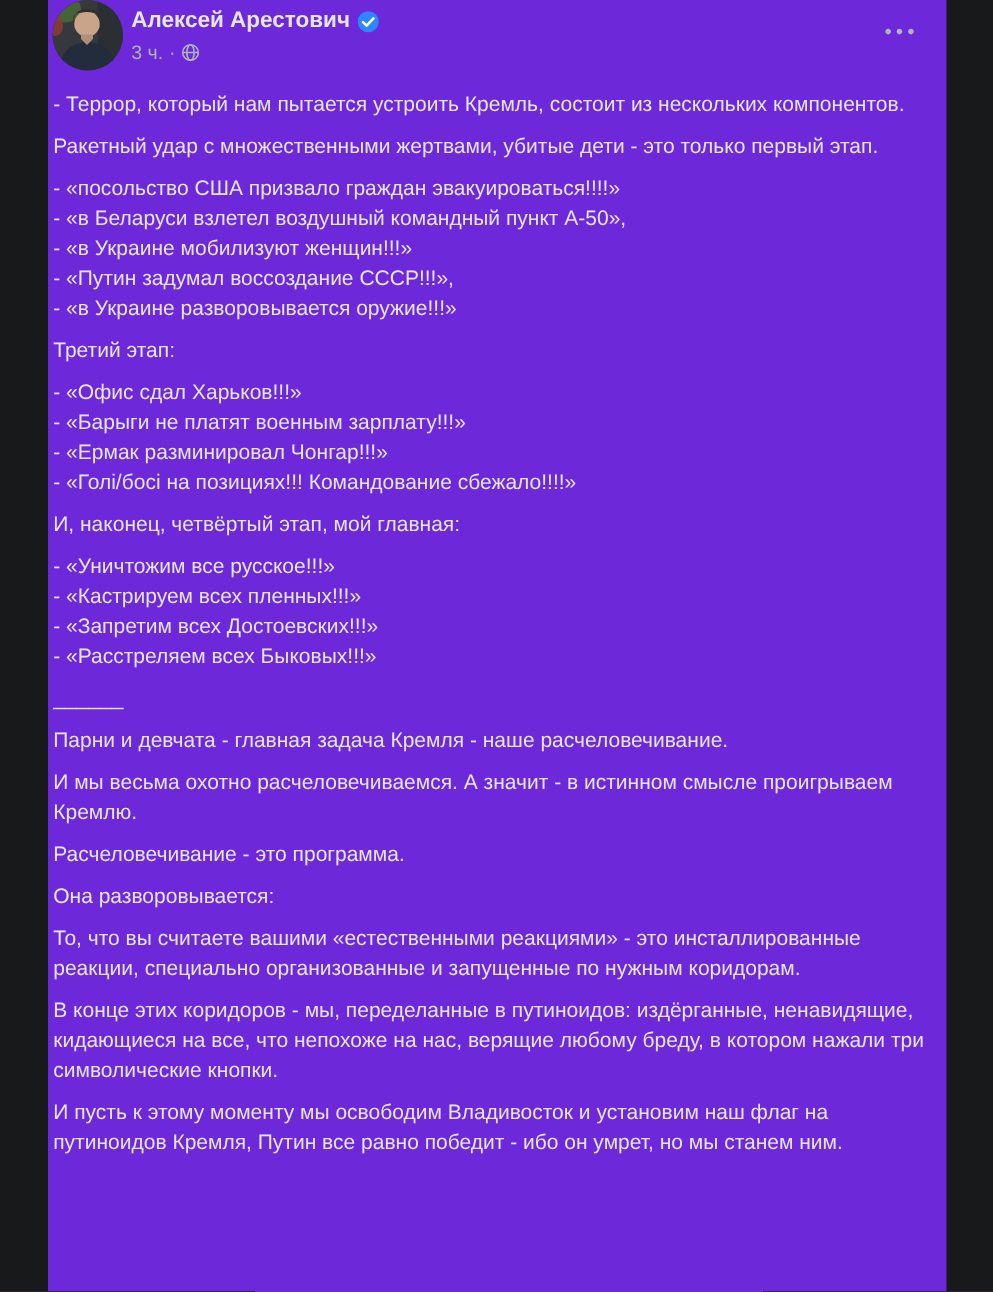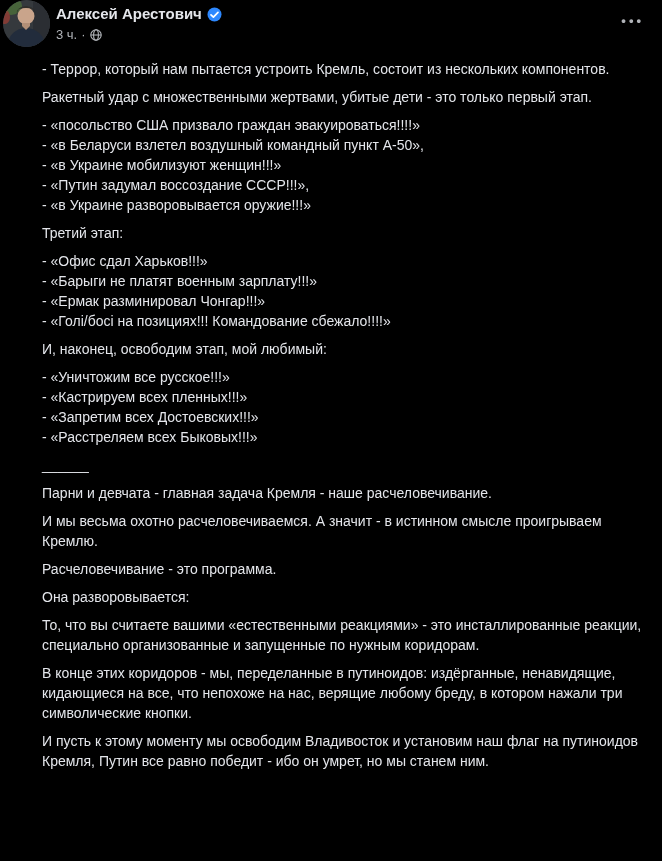--- a/index.html
+++ b/index.html
@@ -3,24 +3,24 @@
 <meta charset="utf-8">
 <style>
   html, body {
     margin: 0;
     padding: 0;
     background: #18191a;
     font-family: "Liberation Sans", "DejaVu Sans", sans-serif;
   }
   .post-card {
     position: relative;
-    width: 662px;
+    width: 599px;
     height: 861px;
     margin: 0 auto;
-    background: #000000;
+    background: #6d28d9;
     color: #e4e6eb;
     overflow: hidden;
   }
   
   .post-header {
     position: relative;
     height: 52px;
     padding: 0;
   }
   .avatar {
@@ -76,21 +76,20 @@
     border-radius: 6px;
     line-height: 1;
   }
   
   .post-body {
     padding: 7px 12px 0 4px;
     font-size: 14px;
     line-height: 20px;
     color: #e4e6eb;
     max-width: 648px;
-    margin-left: 38px;
   }
   .para { margin: 0 0 8px 0; white-space: normal; }
   .obj-box {
     display: inline-block;
     box-sizing: border-box;
     font-size: 7px;
     line-height: 1;
     letter-spacing: 0.5px;
     padding: 3px 2px 2px 2px;
     margin: 0 1px;
@@ -156,21 +155,21 @@
 
     <div class="menu-button">•••</div>
   </div>
 
   <div class="post-body">
       <div class="para">- Террор, который нам пытается устроить Кремль, состоит из нескольких компонентов.</div>
       <div class="para">Ракетный удар с множественными жертвами, убитые дети - это только первый этап.</div>
       <div class="para">- «посольство США призвало граждан эвакуироваться!!!!»<br>- «в Беларуси взлетел воздушный командный пункт А-50»,<br>- «в Украине мобилизуют женщин!!!»<br>- «Путин задумал воссоздание СССР!!!»,<br>- «в Украине разворовывается оружие!!!»</div>
       <div class="para">Третий этап:</div>
       <div class="para">- «Офис сдал Харьков!!!»<br>- «Барыги не платят военным зарплату!!!»<br>- «Ермак разминировал Чонгар!!!»<br>- «Голі/босі на позициях!!! Командование сбежало!!!!»</div>
-      <div class="para">И, наконец, освободим этап, мой любимый:</div>
+      <div class="para">И, наконец, четвёртый этап, мой главная:</div>
       <div class="para">- «Уничтожим все русское!!!»<br>- «Кастрируем всех пленных!!!»<br>- «Запретим всех Достоевских!!!»<br>- «Расстреляем всех Быковых!!!»</div>
       <div class="para">______</div>
       <div class="para">Парни и девчата - главная задача Кремля - наше расчеловечивание.</div>
       <div class="para">И мы весьма охотно расчеловечиваемся. А значит - в истинном смысле проигрываем Кремлю.</div>
       <div class="para">Расчеловечивание - это программа.</div>
       <div class="para">Она разворовывается:</div>
       <div class="para">То, что вы считаете вашими «естественными реакциями» - это инсталлированные реакции, специально организованные и запущенные по нужным коридорам.</div>
       <div class="para">В конце этих коридоров - мы, переделанные в путиноидов: издёрганные, ненавидящие, кидающиеся на все, что непохоже на нас, верящие любому бреду, в котором нажали три символические кнопки.</div>
       <div class="para">И пусть к этому моменту мы освободим Владивосток и установим наш флаг на путиноидов Кремля, Путин все равно победит - ибо он умрет, но мы станем ним.</div>
     </div>

